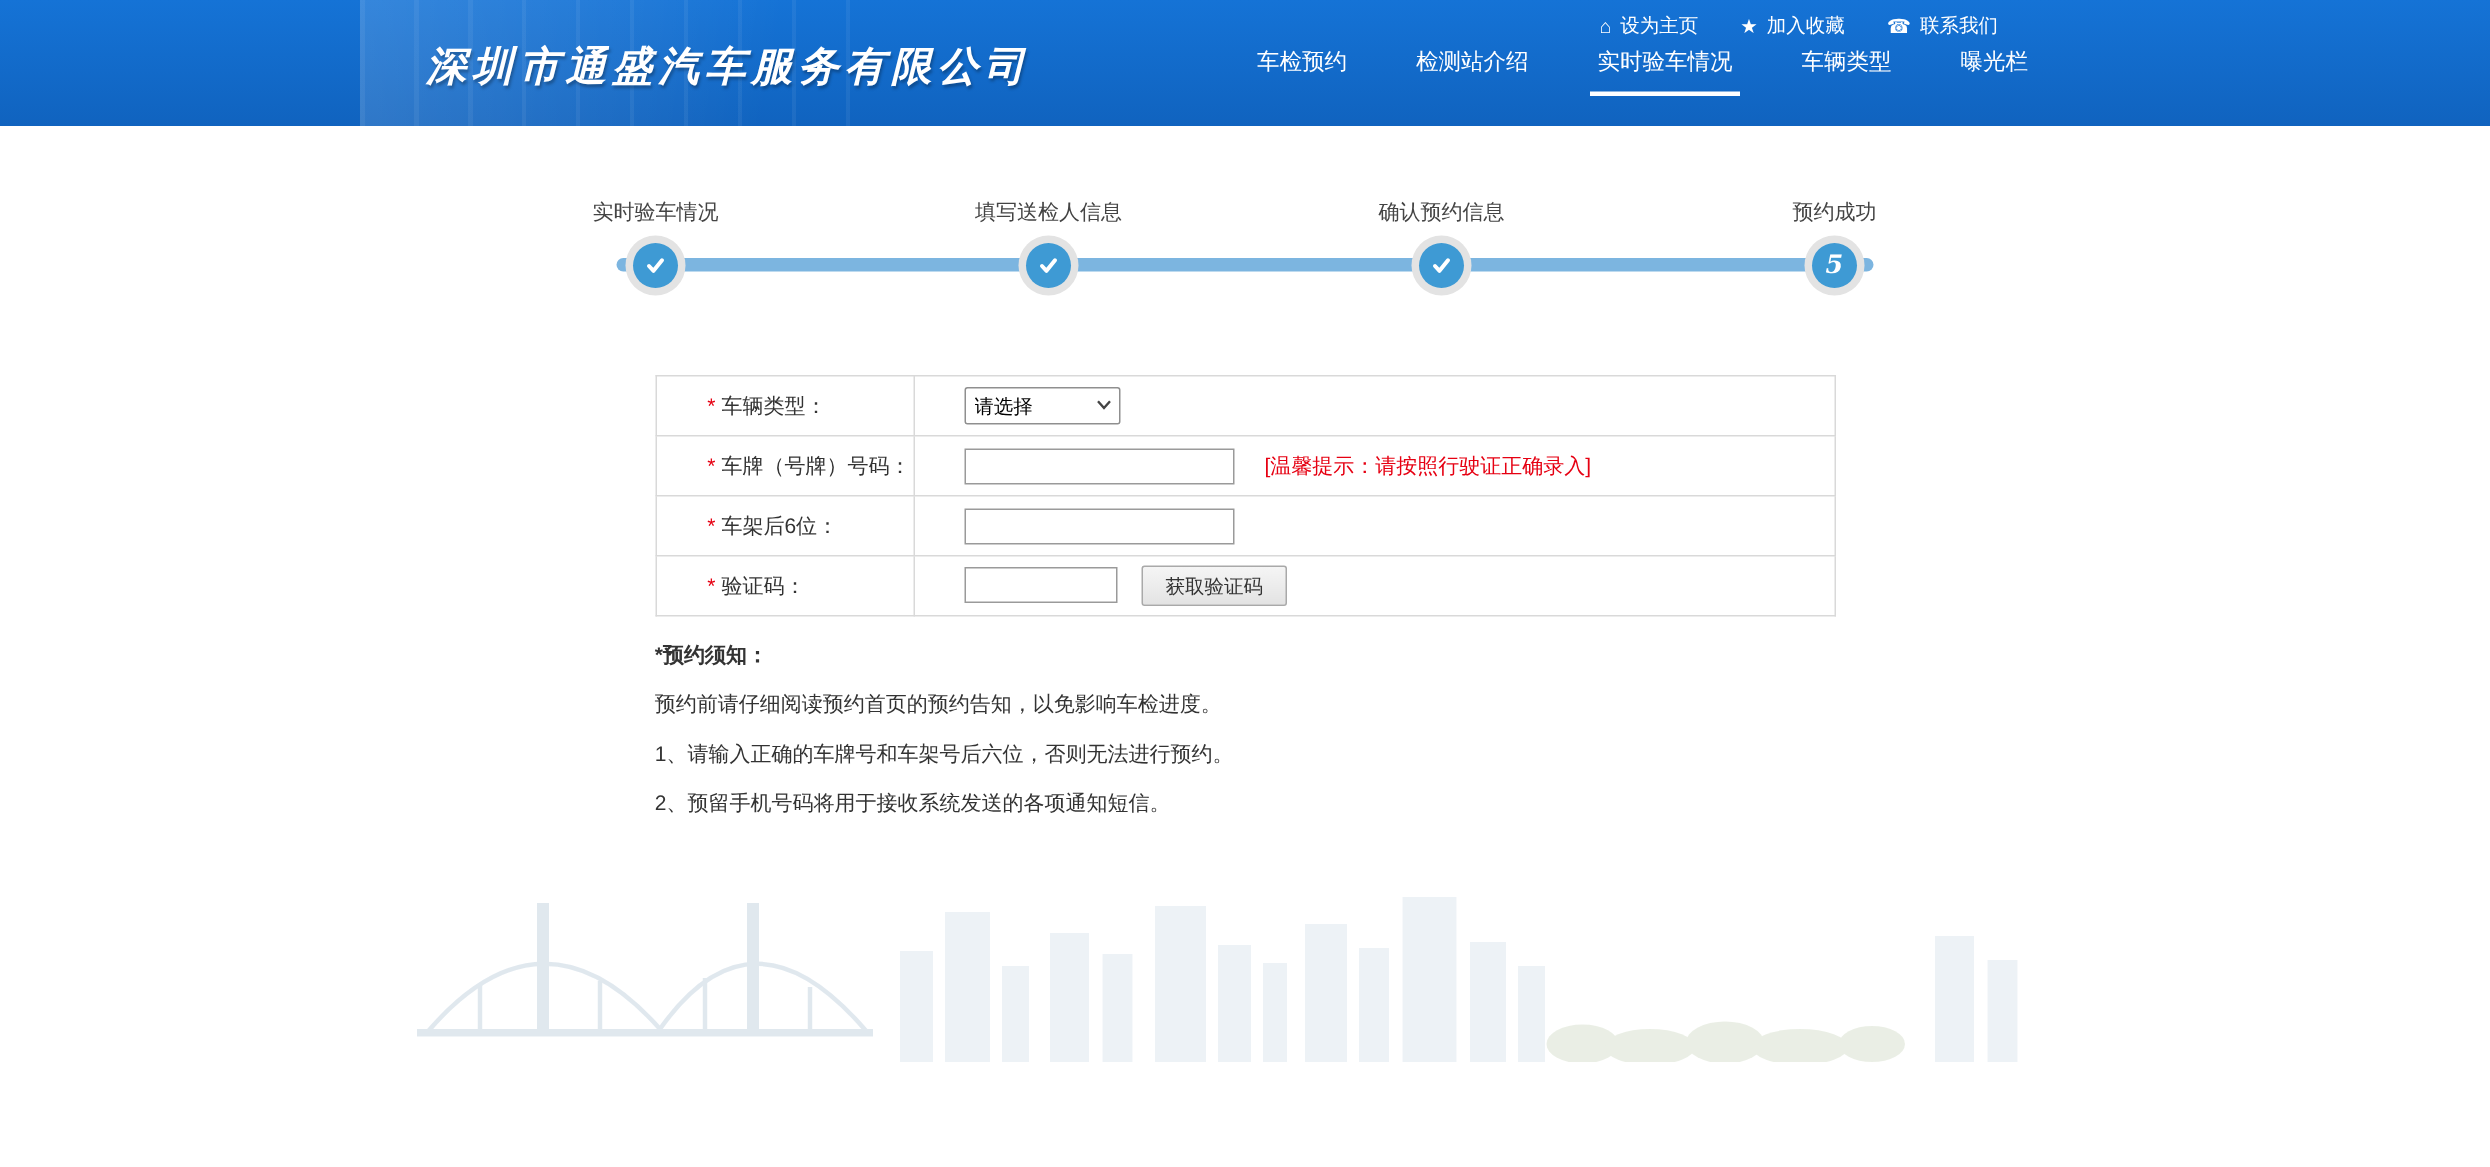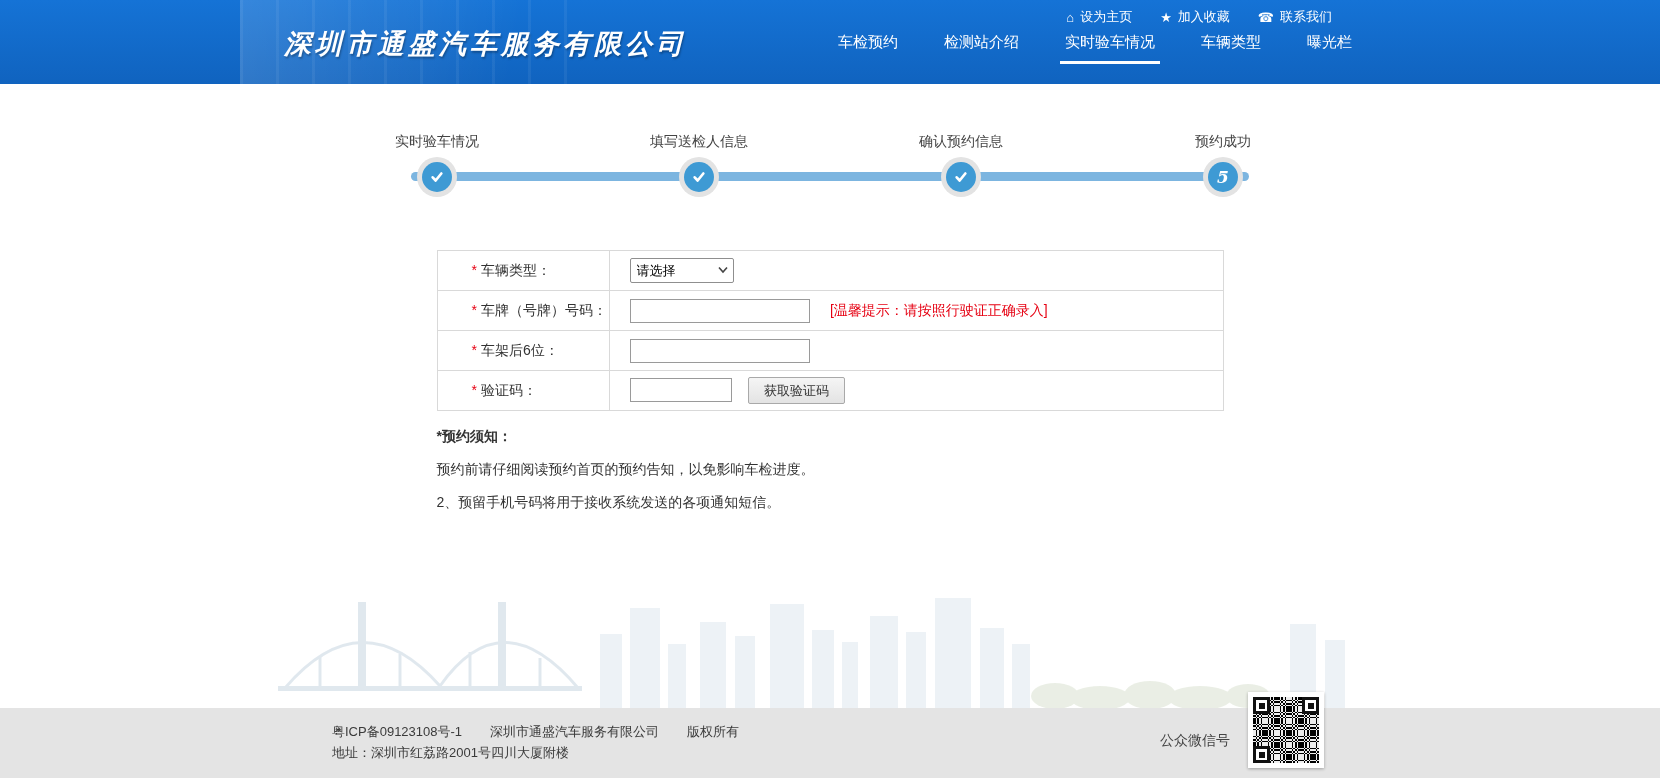--- a/index.html
+++ b/index.html
@@ -39,21 +39,21 @@
   .step{flex:1;display:flex;flex-direction:column;align-items:center;position:relative;z-index:1;}
   .step-label{font-size:14px;color:#444;line-height:18px;margin-bottom:12px;white-space:nowrap;}
   .step-dot{width:30px;height:30px;border-radius:50%;background:var(--step-circle-blue);
     box-shadow:0 0 0 5px var(--step-ring-gray);display:flex;align-items:center;justify-content:center;}
   .step-num{color:#fff;font-family:"DejaVu Serif",serif;font-style:italic;font-weight:bold;font-size:17px;line-height:1;}
 
   
   .form-table{width:787px;margin:58px auto 0;border-collapse:collapse;}
   .form-table td{border:1px solid var(--border-gray);height:40px;vertical-align:middle;}
   .cell-label{width:172px;padding-left:34px;font-size:14px;color:#333;white-space:nowrap;}
-  .cell-input{padding-left:20px;}
+  .cell-input{padding-left:33px;}
   .req{color:var(--accent-red);margin-right:4px;}
   .txt-input{height:24px;width:180px;border:1px solid #9a9a9a;font-size:13px;padding:0 4px;background:#fff;}
   .txt-input.captcha{width:102px;}
   .select-wrap{position:relative;display:inline-block;}
   .veh-select{appearance:none;-webkit-appearance:none;width:104px;height:25px;border:1px solid #8f8f8f;
     background:#fff;font-size:13px;padding:0 20px 0 6px;border-radius:2px;}
   .select-chevron{position:absolute;right:6px;top:8px;pointer-events:none;}
   .hint{color:var(--accent-red);font-size:14px;margin-left:16px;white-space:nowrap;}
   .captcha-btn{margin-left:12px;height:27px;padding:0 15px;font-size:13px;color:#333;
     background:linear-gradient(180deg,#f5f5f5,#e3e3e3);border:1px solid #a9a9a9;border-radius:2px;cursor:pointer;}
@@ -203,20 +203,21 @@
         <input class="txt-input captcha" type="text" value="" style="">
         <button class="captcha-btn">获取验证码</button>
       </td>
     </tr>
   </tbody>
     </table>
 
   <section class="notice">
     <p class="notice-title">*预约须知：</p>
     <p class="notice-line">预约前请仔细阅读预约首页的预约告知，以免影响车检进度。</p>
+    <p class="notice-line">1、请输入正确的车牌号和车架号后六位，否则无法进行预约。</p>
     <p class="notice-line">2、预留手机号码将用于接收系统发送的各项通知短信。</p>
   </section>
 
 
   <svg class="skyline" viewBox="0 0 1660 132">
     <g fill="#dde6ee">
       <rect x="600" y="58" width="22" height="74"></rect>
         <rect x="630" y="32" width="30" height="100"></rect>
       <rect x="668" y="68" width="18" height="64"></rect>
         <rect x="700" y="46" width="26" height="86"></rect>
@@ -247,33 +248,14 @@
     </g>
     <g fill="#d6dfcc">
       <ellipse cx="1055" cy="120" rx="24" ry="13"></ellipse>
         <ellipse cx="1100" cy="122" rx="30" ry="12"></ellipse>
       <ellipse cx="1150" cy="119" rx="26" ry="14"></ellipse>
         <ellipse cx="1200" cy="122" rx="32" ry="12"></ellipse>
       <ellipse cx="1248" cy="120" rx="22" ry="12"></ellipse>
     </g>
   </svg>
 
-  <footer class="page-footer">
-    <div class="footer-inner">
-      <div class="footer-text">
-        <p class="footer-line1">
-          <span>粤ICP备09123108号-1</span><span>深圳市通盛汽车服务有限公司</span><span>版权所有</span>
-        </p>
-        <p class="footer-line2">地址：深圳市红荔路2001号四川大厦附楼</p>
-      </div>
-      <div class="footer-right">
-        <span class="wechat-label">公众微信号</span>
-        <div class="qr">
-          <div class="qr-noise"></div>
-          <i class="f f-tl"></i>
-          <i class="f f-tr"></i>
-          <i class="f f-bl"></i>
-        </div>
-      </div>
-    </div>
-  </footer>
 
 </div>
 
 </body></html>

